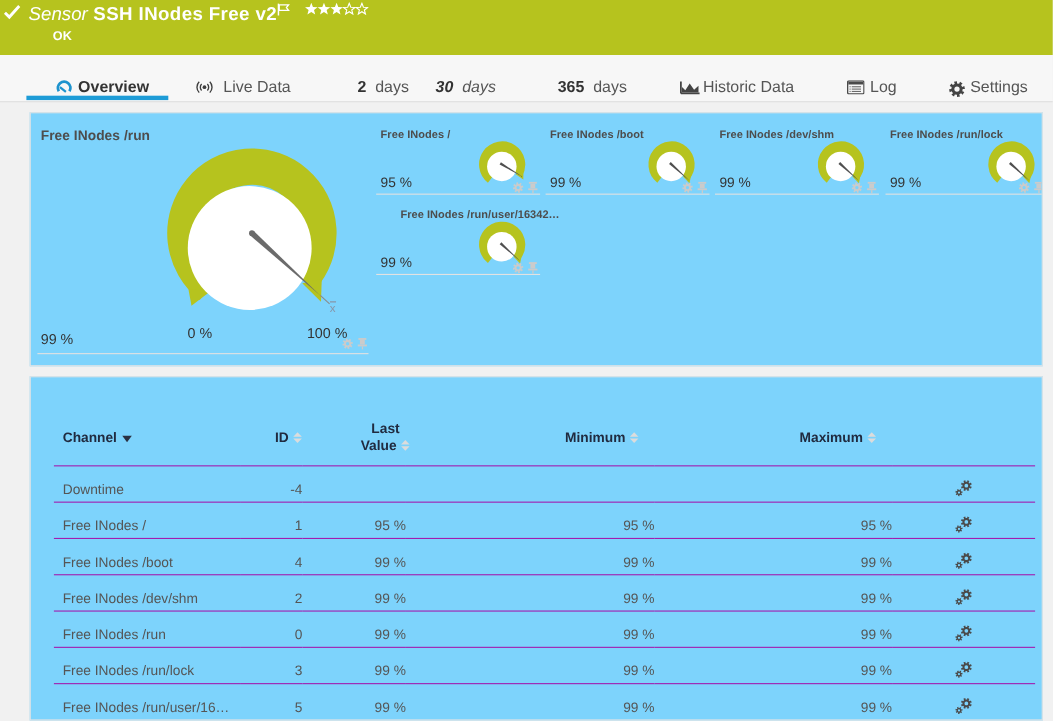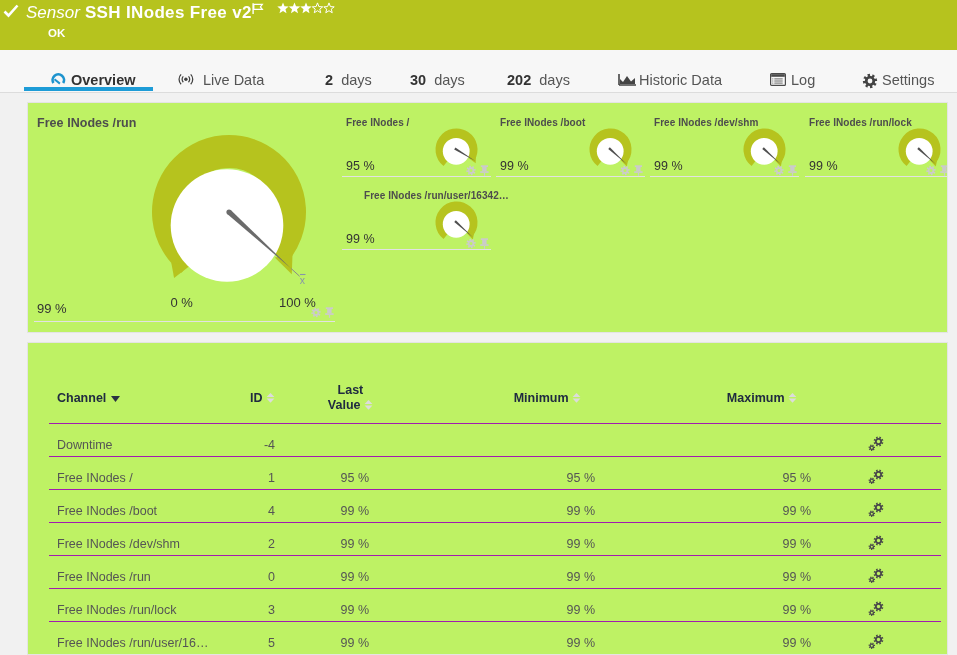--- a/index.html
+++ b/index.html
@@ -8,21 +8,21 @@
 .abs { position:absolute; }
 #hdr { position:absolute; left:0; top:0; width:957px; height:50px; background:#b6c31e; }
 #hdr .title { position:absolute; left:26px; top:3px; color:#fff; font-size:17px; white-space:nowrap; }
 #hdr .title em { font-style:italic; font-weight:400; }
 #hdr .title b { font-weight:700; margin-left:5px; letter-spacing:0.35px; }
 #hdr .ok { position:absolute; left:48px; top:27px; color:#fff; font-size:11.5px; font-weight:700; }
 #tabs { position:absolute; left:0; top:50px; width:957px; height:43px; background:#f7f7f7; border-bottom:1px solid #dcdcdc; }
 .tab { position:absolute; top:0; height:43px; font-size:14.5px; color:#555; white-space:nowrap; }
 .tab .tx { position:absolute; top:13px; left:0; }
 #ovl { position:absolute; left:24px; top:37px; width:129px; height:3.5px; background:#1e9cd7; }
-.card { position:absolute; background:#bef264; border:1px solid #e4e4e4; overflow:hidden; }
+.card { position:absolute; background:#7dd3fc; border:1px solid #e4e4e4; overflow:hidden; }
 #card1 { left:27px; top:102px; width:921px; height:231px; }
 #card2 { left:27px; top:342px; width:921px; height:313px; }
 .ttl { position:absolute; font-size:10px; font-weight:700; color:#4d4d4d; white-space:nowrap; letter-spacing:0.05px; }
 .val { position:absolute; font-size:12.5px; color:#333; white-space:nowrap; }
 .bline { position:absolute; height:1px; background:#e2e2e2; }
 .glabel { position:absolute; font-size:13px; color:#333; }
 
 table { border-collapse:collapse; table-layout:fixed; position:absolute; left:21px; top:30px; width:892px; font-size:12.5px; color:#555; }
 th { font-size:12.5px; font-weight:700; color:#202b40; padding:0; vertical-align:middle; }
 td { padding:0; }
@@ -65,22 +65,22 @@
     <div class="tx" style="left:21px; top:22px; position:absolute;">Overview</div>
   </div>
   <div class="tab" style="left:176px;">
     <svg class="abs" style="left:2px;top:23px" width="16" height="14" viewBox="0 0 16 14">
         <circle cx="7.9" cy="6.3" r="1.7" fill="#3f3f3f"></circle>
         <path d="M5.3,3.4 a4.1,4.1 0 0 0 0,5.8 M3.1,1.4 a6.9,6.9 0 0 0 0,9.8 M10.5,3.4 a4.1,4.1 0 0 1 0,5.8 M12.7,1.4 a6.9,6.9 0 0 1 0,9.8" fill="none" stroke="#3f3f3f" stroke-width="1.25"></path>
       </svg>
     <div class="tx" style="left:27px; top:22px; position:absolute;">Live Data</div>
   </div>
   <div class="tab" style="left:325px; top:22px;"><b style="color:#333">2</b>&nbsp; days</div>
-  <div class="tab" style="left:410px; top:22px;"><b style="color:#333">30</b>&nbsp; days</div>
-  <div class="tab" style="left:507px; top:22px;"><b style="color:#333">202</b>&nbsp; days</div>
+  <div class="tab" style="left:396px; top:22px;font-style:italic;"><b style="color:#333">30</b>&nbsp; days</div>
+  <div class="tab" style="left:507px; top:22px;"><b style="color:#333">365</b>&nbsp; days</div>
   <div class="tab" style="left:618px;">
     <svg class="abs" style="left:0;top:23px" width="19" height="13" viewBox="0 0 19 13">
         <path d="M1,12 V1 M1,12 h17" stroke="#444" stroke-width="1.6" fill="none"></path>
         <path d="M2,11 L2,6 5,9 9,3 13,8.5 17,5 17,11 Z" fill="#444"></path>
       </svg>
     <div class="tx" style="left:21px; top:22px; position:absolute;">Historic Data</div>
   </div>
   <div class="tab" style="left:770px;">
     <svg class="abs" style="left:0;top:23px" width="16" height="13" viewBox="0 0 16 13">
         <rect x="0.6" y="0.6" width="14.8" height="11.8" rx="1" fill="none" stroke="#4a4a4a" stroke-width="1.2"></rect>

